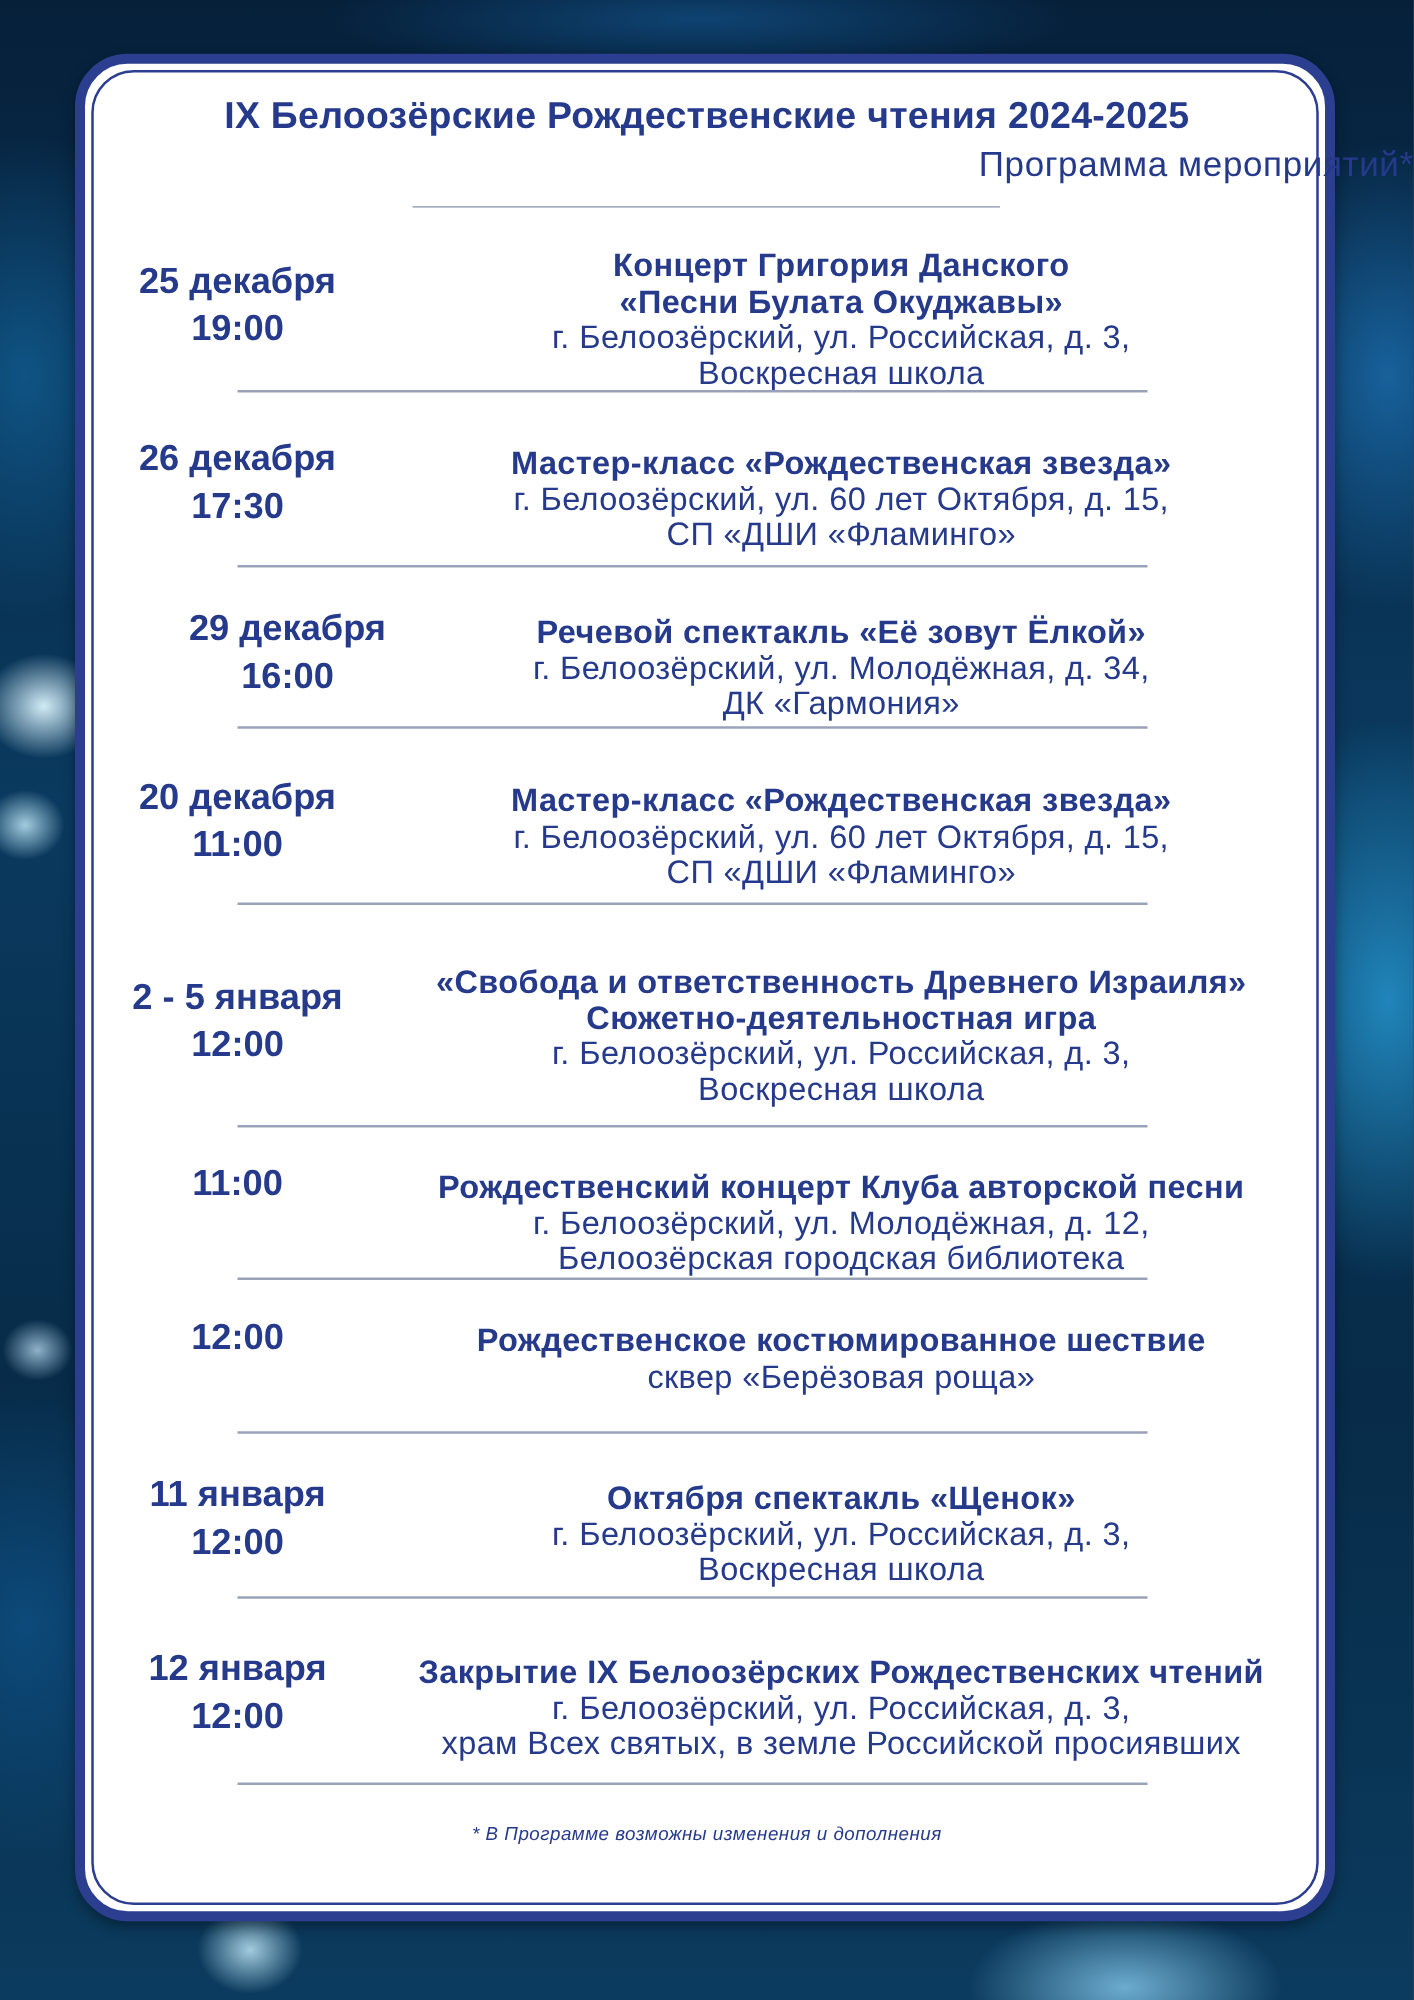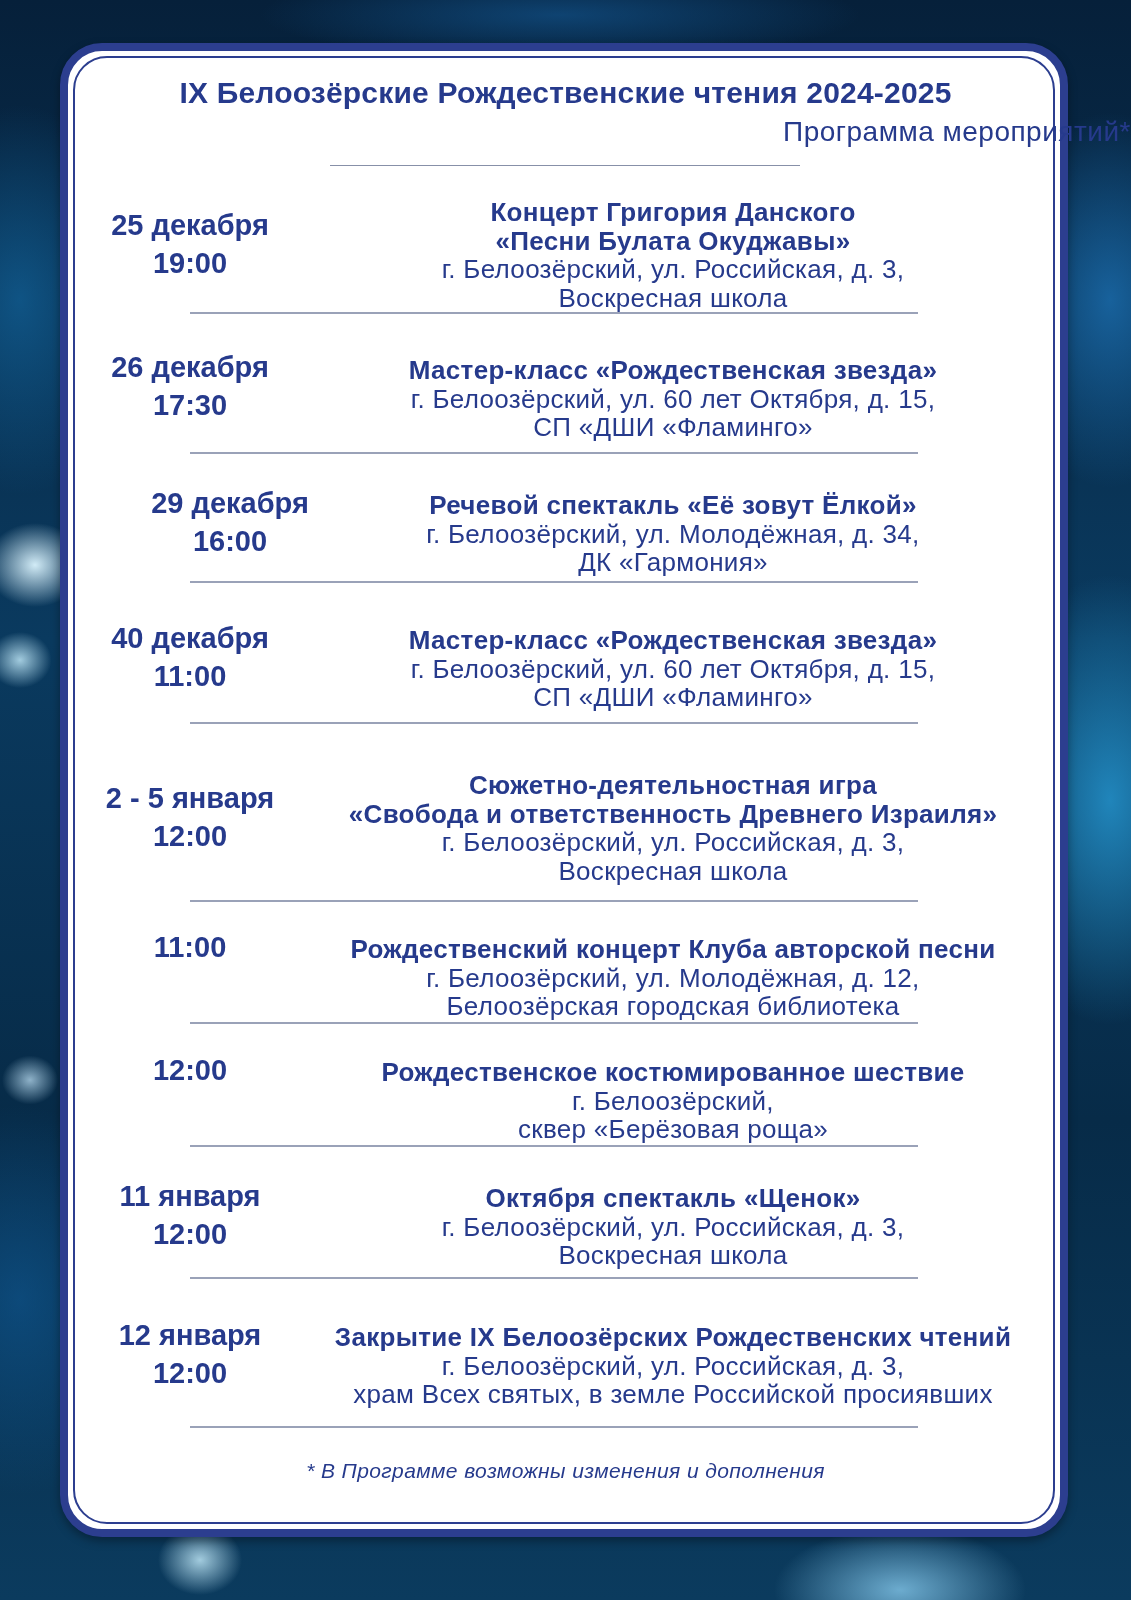--- a/index.html
+++ b/index.html
@@ -53,21 +53,21 @@
     position:absolute; left:60px; width:260px; text-align:center;
     font-weight:bold; font-size:29px; line-height:38px;
   }
   .desc-col {
     position:absolute; left:310px; width:726px; text-align:center;
     font-size:26px; line-height:28.5px; letter-spacing:0.3px;margin-top:12px;
   }
   .desc-col .name { font-weight:bold; }
   .footnote {
     position:absolute; left:0; width:1131px; top:1459px; text-align:center;
-    font-style:italic; font-size:21px; letter-spacing:0.4px;
+    font-style:italic; font-size:15px; letter-spacing:0.4px;
   }
 </style>
 </head>
 <body>
 
 <div class="bg"></div>
 
 <div class="frame">
   <div class="frame-inner"></div>
 </div>
@@ -111,39 +111,39 @@
   <div class="desc-col ink" style="top:0;">
     <div class="name">Речевой спектакль «Её зовут Ёлкой»</div>
     <div>г. Белоозёрский, ул. Молодёжная, д. 34,</div>
     <div>ДК «Гармония»</div>
   </div>
 </div>
 <div class="divider" style="top:581px;"></div>
 
 <div class="event" style="top:614px;">
   <div class="date-col ink" style="top:5px;">
-    <div>40 декабря</div>
+    <div>20 декабря</div>
     <div>11:00</div>
   </div>
   <div class="desc-col ink" style="top:0;">
     <div class="name">Мастер-класс «Рождественская звезда»</div>
     <div>г. Белоозёрский, ул. 60 лет Октября, д. 15,</div>
     <div>СП «ДШИ «Фламинго»</div>
   </div>
 </div>
 <div class="divider" style="top:722px;"></div>
 
 <div class="event" style="top:759px;">
   <div class="date-col ink" style="top:20px;">
     <div>2 - 5 января</div>
     <div>12:00</div>
   </div>
   <div class="desc-col ink" style="top:0;">
+    <div class="name">«Свобода и ответственность Древнего Израиля»</div>
     <div class="name">Сюжетно-деятельностная игра</div>
-    <div class="name">«Свобода и ответственность Древнего Израиля»</div>
     <div>г. Белоозёрский, ул. Российская, д. 3,</div>
     <div>Воскресная школа</div>
   </div>
 </div>
 <div class="divider" style="top:900px;"></div>
 
 <div class="event" style="top:923px;">
   <div class="date-col ink" style="top:5px;">
     <div>11:00</div>
   </div>
@@ -154,21 +154,20 @@
   </div>
 </div>
 <div class="divider" style="top:1022px;"></div>
 
 <div class="event" style="top:1046px;">
   <div class="date-col ink" style="top:5px;">
     <div>12:00</div>
   </div>
   <div class="desc-col ink" style="top:0;">
     <div class="name">Рождественское костюмированное шествие</div>
-    <div>г. Белоозёрский,</div>
     <div>сквер «Берёзовая роща»</div>
   </div>
 </div>
 <div class="divider" style="top:1145px;"></div>
 
 <div class="event" style="top:1172px;">
   <div class="date-col ink" style="top:5px;">
     <div>11 января</div>
     <div>12:00</div>
   </div>

